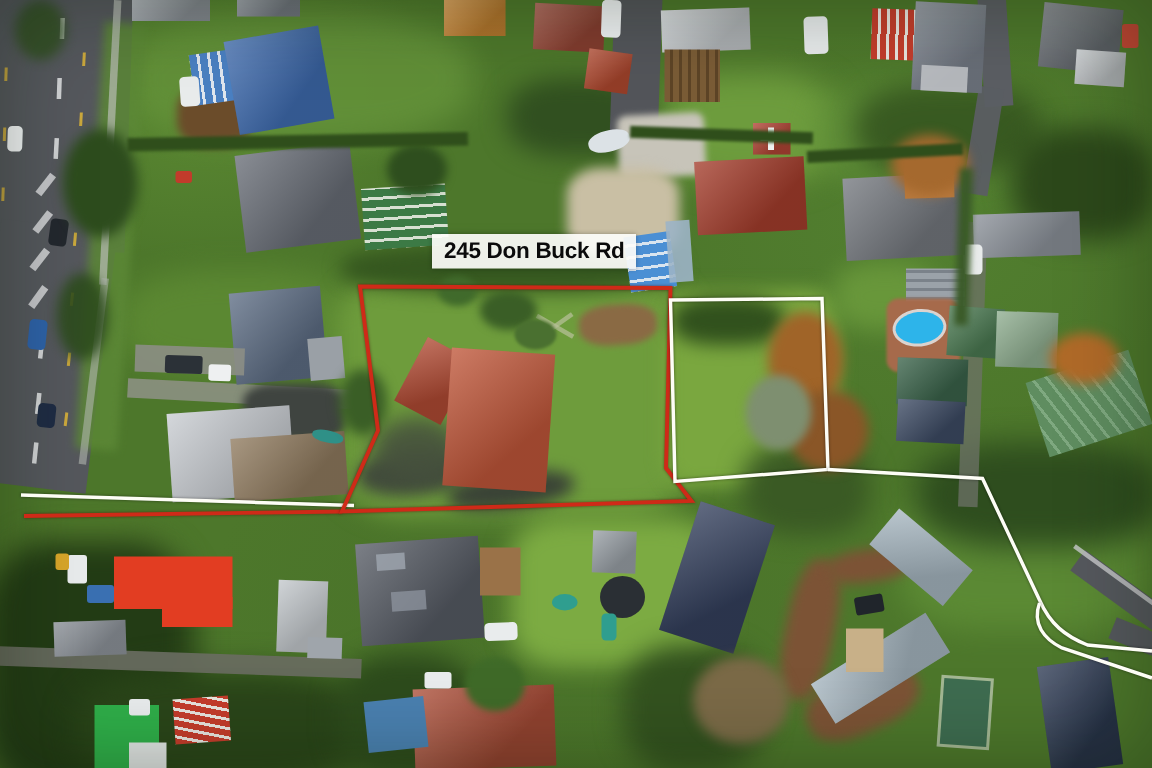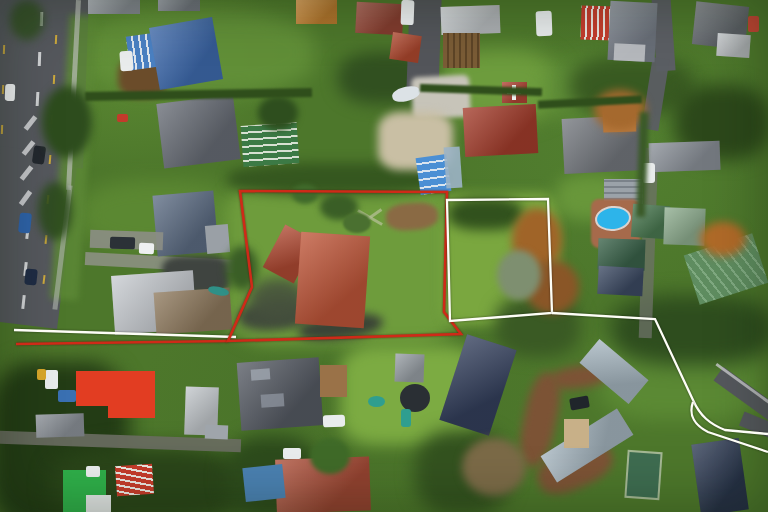--- a/index.html
+++ b/index.html
@@ -208,13 +208,14 @@
 
   <svg id="overlay" width="768" height="512" viewBox="0 0 768 512">
     <path class="wline" d="M14,330 L236,337"></path>
     <path class="rline" d="M16,344 L228,341"></path>
     <polygon class="rline" points="240,191 447,192 444,312 461,334 228,341 252,287"></polygon>
     <polygon class="wline" points="447,200 548,199 552,313 450,321"></polygon>
     <path class="wline" d="M552,313 L655,319 L693,400 C700,416 710,424 725,430 L768,434"></path>
     <path class="wline" d="M693,402 C688,416 696,426 708,432 L768,452"></path>
   </svg>
 
+  <div id="label-245" class="addr-label">245 Don Buck Rd</div>
 </div>
 
 </body></html>

